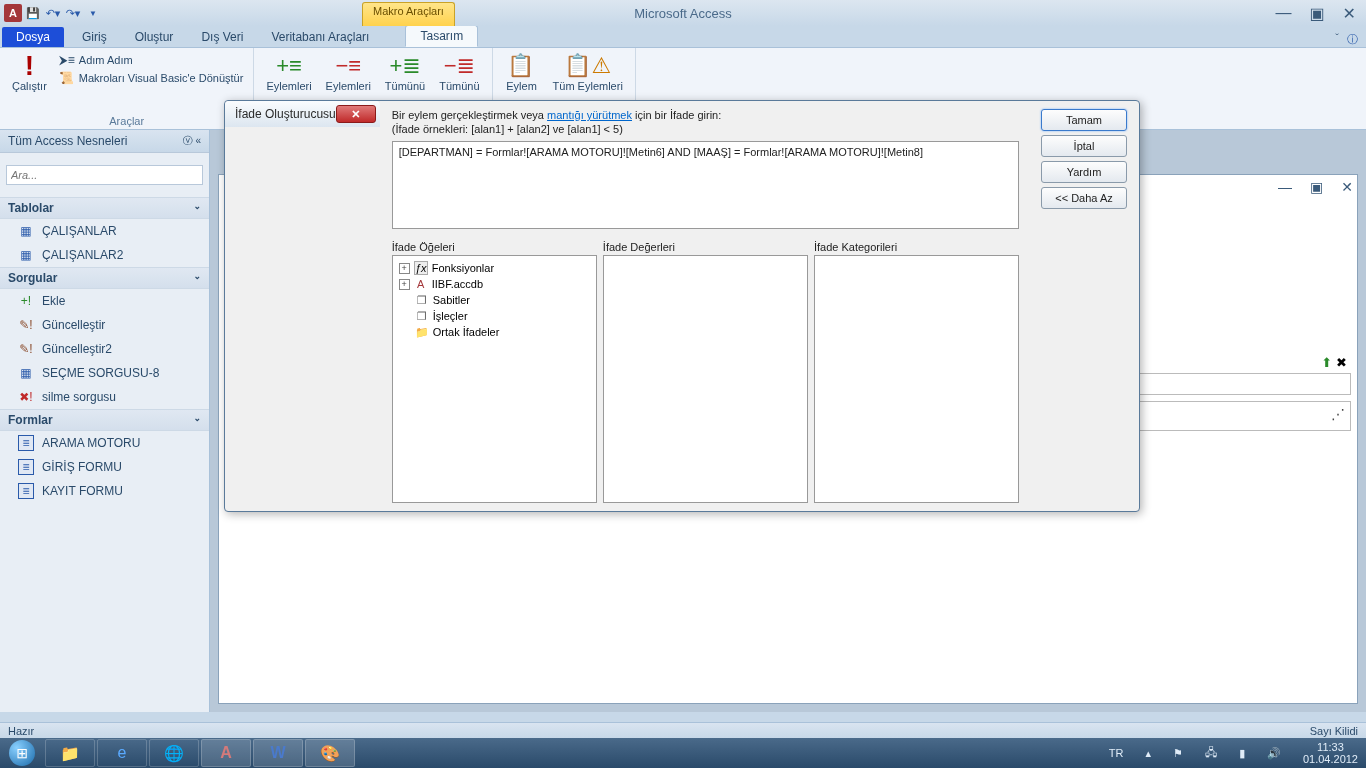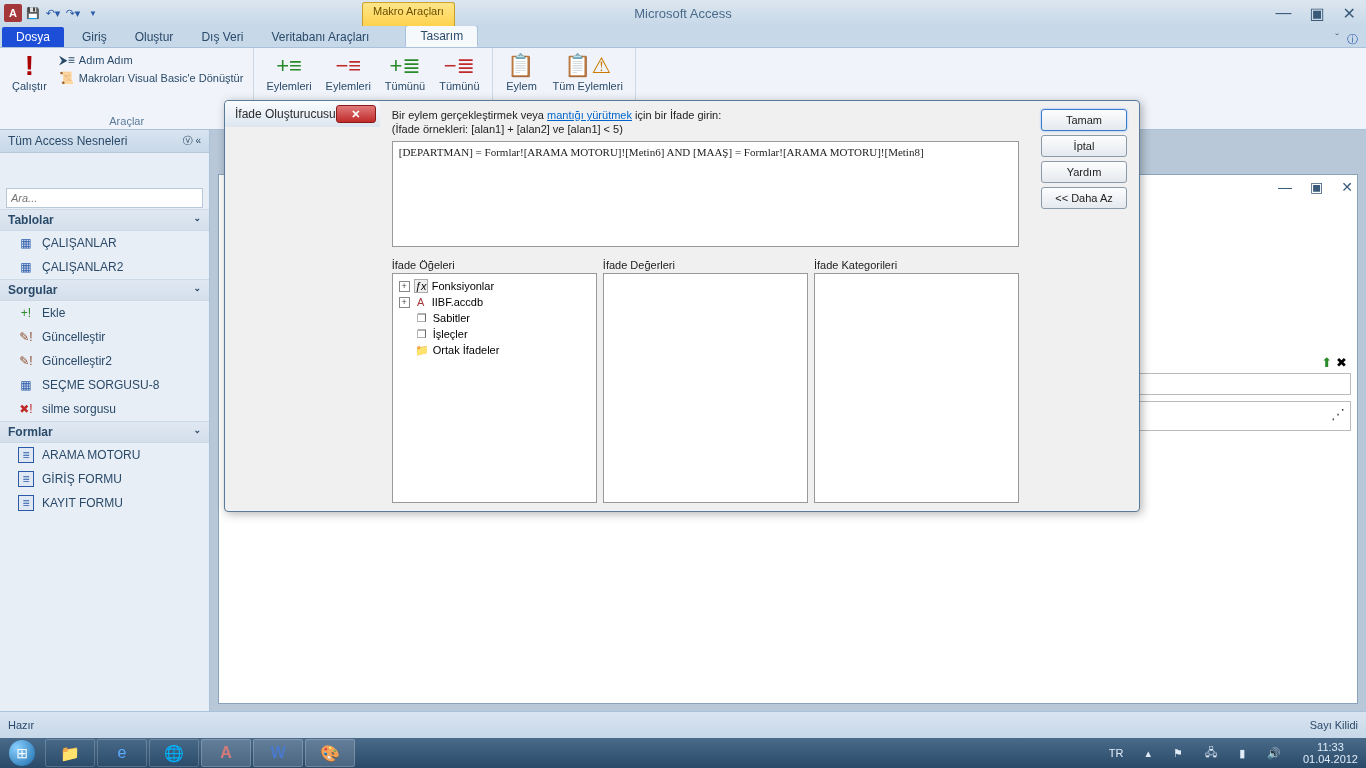--- a/index.html
+++ b/index.html
@@ -35,21 +35,21 @@
 .ic-run { color: #a00; font-weight: bold; font-size: 28px !important; }
 .ic-green { color: #2a8a2a; }
 .ic-red { color: #c02a2a; }
 .ic-blue { color: #2a5aaa; }
 .ic-orange { color: #cc7a00; }
 
 
 .navpane { position: absolute; left: 0; top: 130px; width: 210px; bottom: 56px; background: #e8eef5; border-right: 1px solid #a9c1d9; }
 .navpane .np-header { background: linear-gradient(#d9e4f0, #c7d8e8); padding: 4px 8px; font-size: 12px; color: #2a4a6a; display: flex; align-items: center; border-bottom: 1px solid #b8c8da; }
 .navpane .np-header .chev { margin-left: auto; font-size: 10px; }
-.navpane .np-search { padding: 1px 6px; margin-top: 34px; }
+.navpane .np-search { padding: 12px 6px; }
 .navpane .np-search input { width: 100%; height: 20px; border: 1px solid #b8c8da; padding: 0 20px 0 4px; font-size: 11px; font-style: italic; color: #666; }
 .navpane .np-group-head { background: linear-gradient(#e0e8f2, #d4dfec); padding: 3px 8px; font-weight: bold; font-size: 12px; color: #2a4a6a; border-top: 1px solid #cdd9e6; border-bottom: 1px solid #cdd9e6; display: flex; }
 .navpane .np-group-head .chev { margin-left: auto; font-size: 9px; }
 .navpane .np-item { padding: 4px 8px 4px 18px; font-size: 12px; color: #2a4a6a; display: flex; align-items: center; gap: 8px; }
 .navpane .np-item .ic { width: 16px; height: 16px; display: flex; align-items: center; justify-content: center; font-size: 12px; }
 .ic-table { color: #2a5aaa; }
 .ic-query { color: #8a4a2a; }
 .ic-xquery { color: #c02a2a; }
 .ic-form { color: #2a5aaa; background: #e0e8f4; border: 1px solid #2a5aaa; width: 14px; height: 12px; font-size: 7px; }
 
@@ -58,40 +58,40 @@
 .workspace .mdi { position: absolute; left: 8px; top: 44px; right: 8px; bottom: 8px; background: #fff; border: 1px solid #8aa2ba; }
 .workspace .mdi .mdi-controls { position: absolute; right: 4px; top: 4px; display: flex; gap: 18px; font-size: 14px; color: #3a5a7a; font-family: "Segoe UI Symbol"; }
 .workspace .inner-area { position: absolute; left: 6px; top: 198px; right: 6px; height: 78px; }
 .workspace .inner-area .tools { position: absolute; right: 4px; top: -18px; display: flex; gap: 4px; }
 .workspace .inner-area .tools .ic { font-size: 13px; }
 .workspace .inner-area .row1 { height: 22px; border: 1px solid #bbb; background: #fff; }
 .workspace .inner-area .row2 { margin-top: 6px; height: 30px; border: 1px solid #bbb; background: #fff; position: relative; }
 .workspace .inner-area .row2 .dots { position: absolute; right: 6px; top: 4px; font-size: 14px; color: #444; letter-spacing: -1px; }
 
 
-.statusbar { position: absolute; left: 0; right: 0; bottom: 30px; height: 27px; background: linear-gradient(#d9e4f0, #c7d8e8); border-top: 1px solid #a9c1d9; display: flex; align-items: center; padding: 0 8px; font-size: 11px; color: #2a4a6a; }
+.statusbar { position: absolute; left: 0; right: 0; bottom: 30px; height: 16px; background: linear-gradient(#d9e4f0, #c7d8e8); border-top: 1px solid #a9c1d9; display: flex; align-items: center; padding: 0 8px; font-size: 11px; color: #2a4a6a; }
 .statusbar .right { margin-left: auto; }
 
 
 .taskbar { position: absolute; left: 0; right: 0; bottom: 0; height: 30px; background: linear-gradient(#4a6a8a, #2a4a6a); display: flex; align-items: center; }
 .taskbar .start { width: 44px; height: 30px; display: flex; align-items: center; justify-content: center; }
 .taskbar .start .orb { width: 26px; height: 26px; border-radius: 50%; background: radial-gradient(circle at 30% 30%, #8ad0ff, #1a6aaa); display: flex; align-items: center; justify-content: center; color: #fff; font-size: 14px; }
 .taskbar .tb-item { width: 50px; height: 28px; border: 1px solid rgba(255,255,255,0.2); margin: 0 1px; border-radius: 2px; display: flex; align-items: center; justify-content: center; font-size: 16px; }
 .taskbar .systray { margin-left: auto; display: flex; align-items: center; gap: 22px; color: #e0ecf8; font-size: 11px; padding: 0 8px; }
 .taskbar .systray .clock { text-align: center; line-height: 12px; }
 
 
 .dialog { position: absolute; left: 224px; top: 100px; width: 916px; height: 412px; background: #f0f0f0; border: 1px solid #5a7a9a; box-shadow: 2px 2px 10px rgba(0,0,0,0.3); border-radius: 4px; display: flex; flex-direction: row; }
 .dialog .dlg-title { height: 26px; background: linear-gradient(#fafcfe, #dce6f0); border-radius: 4px 4px 0 0; display: flex; align-items: center; padding: 0 4px 0 10px; font-size: 12px; color: #2a2a2a; }
 .dialog .dlg-title .close { margin-left: auto; width: 40px; height: 18px; background: linear-gradient(#e07a7a, #c02a2a); border: 1px solid #8a1a1a; border-radius: 3px; color: #fff; display: flex; align-items: center; justify-content: center; font-size: 11px; font-weight: bold; }
 .dialog .dlg-body { flex: 1; padding: 8px 12px; display: flex; gap: 22px; }
 .dialog .left-col { flex: 1; display: flex; flex-direction: column; }
 .dialog .instr { font-size: 11px; color: #222; margin-bottom: 2px; }
 .dialog .instr a { color: #0066cc; text-decoration: underline; }
-.dialog .expr-box { height: 106px; border: 1px solid #999; background: #fff; padding: 4px 6px; font-size: 11px; color: #222; margin-top: 4px; font-family: Liberation Serif, serif; }
+.dialog .expr-box { height: 88px; border: 1px solid #999; background: #fff; padding: 4px 6px; font-size: 11px; color: #222; margin-top: 4px; }
 .dialog .lower { flex: 1; display: flex; gap: 6px; margin-top: 10px; }
 .dialog .panel { flex: 1; display: flex; flex-direction: column; }
 .dialog .panel-label { font-size: 11px; color: #222; padding: 2px 0; }
 .dialog .panel-box { flex: 1; border: 1px solid #999; background: #fff; padding: 4px; font-size: 11px; overflow: hidden; }
 .dialog .tree-item { display: flex; align-items: center; gap: 4px; padding: 1px 2px; }
 .dialog .tree-item .exp { width: 11px; height: 11px; border: 1px solid #888; font-size: 9px; line-height: 9px; text-align: center; color: #444; }
 .dialog .tree-item.indent { padding-left: 18px; }
 .dialog .tree-item .tic { width: 14px; height: 14px; display: flex; align-items: center; justify-content: center; font-size: 11px; }
 .dialog .btn-col { width: 86px; display: flex; flex-direction: column; gap: 4px; }
 .dialog .dbtn { height: 22px; border: 1px solid #8a9aaa; background: linear-gradient(#fdfdfd, #e4e9ef); border-radius: 3px; font-size: 11px; color: #222; display: flex; align-items: center; justify-content: center; }

